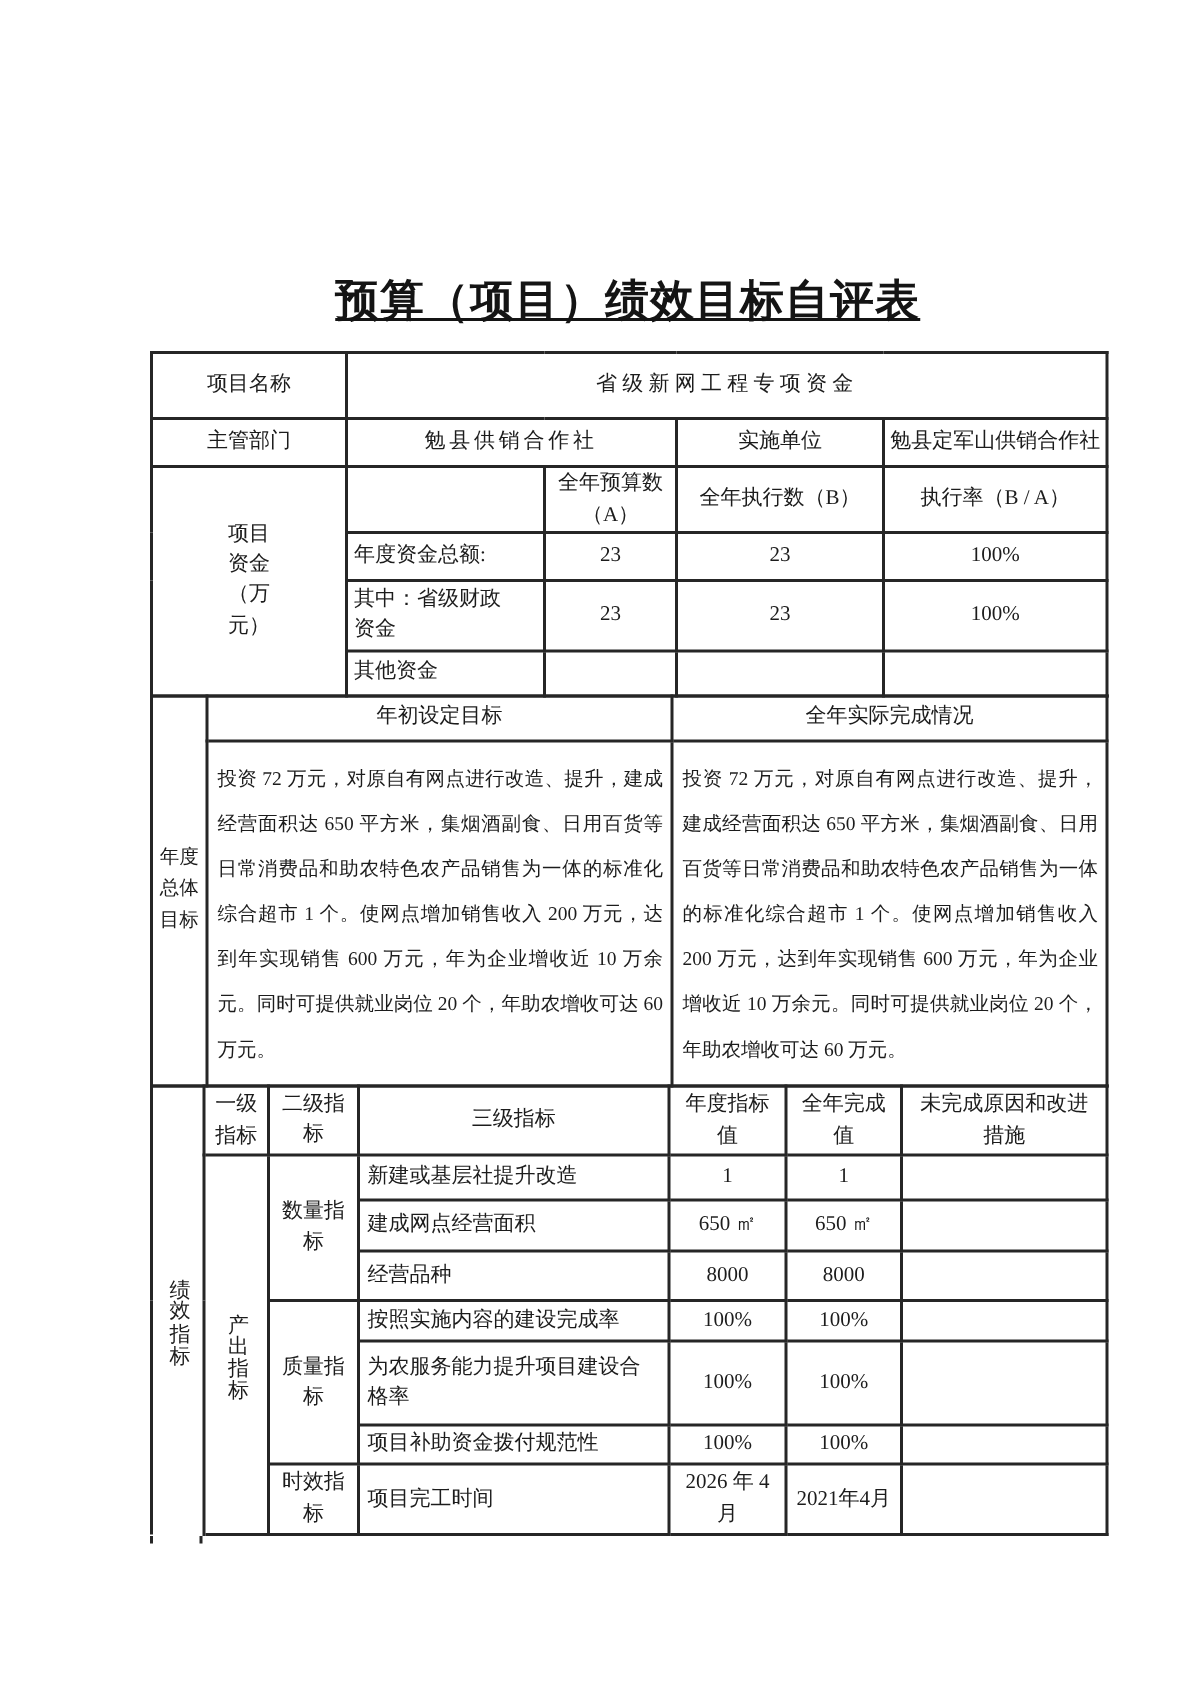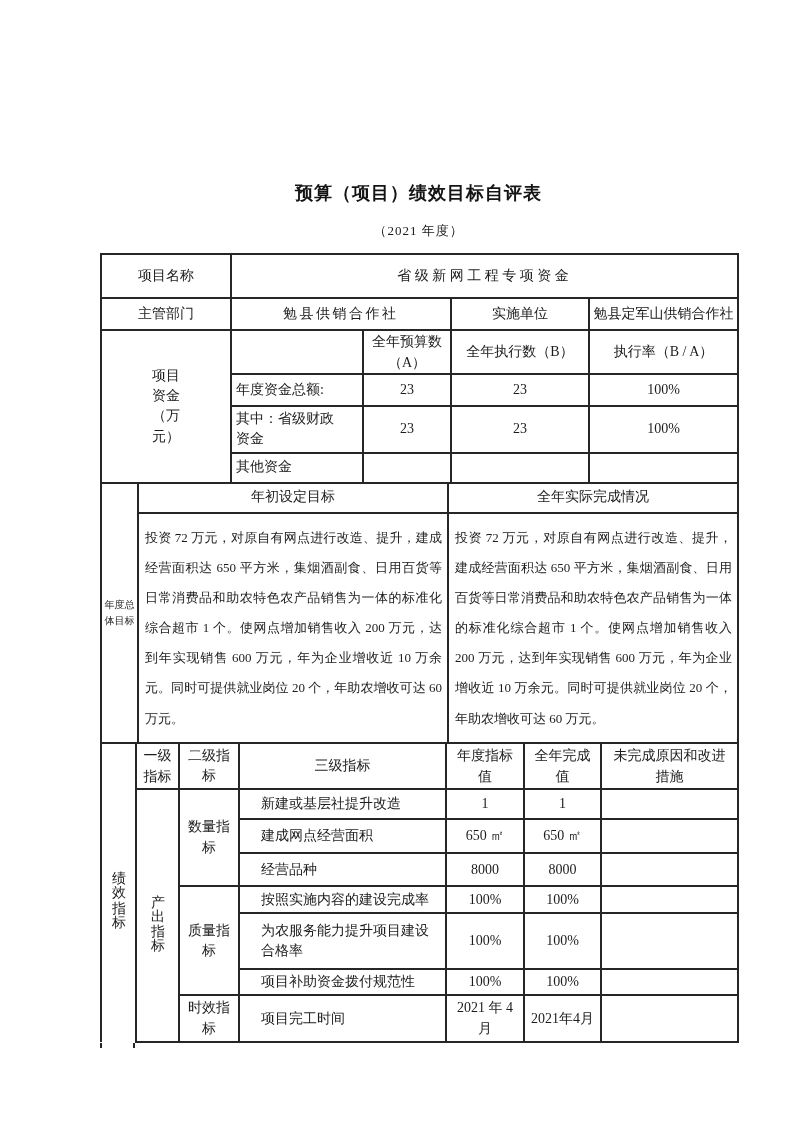--- a/index.html
+++ b/index.html
@@ -15,23 +15,24 @@
   .content {
     width: 637px;
     margin-left: 100px;
     padding-top: 181px;
   }
   .doc-title {
     margin: 0;
     text-align: center;
     font-family: "Liberation Sans", "DejaVu Sans", sans-serif;
     font-weight: bold;
-    font-size: 18px;
+    font-size: 29px;
     letter-spacing: 1px;
     color: #141414;
+    text-decoration: underline;
   }
   .doc-subtitle {
     margin-top: 17px;
     text-align: center;
     font-size: 13px;
     letter-spacing: 1px;
   }
   table {
     border-collapse: collapse;
     table-layout: fixed;
@@ -55,44 +56,43 @@
   .spaced-wide { letter-spacing: 0.25em; padding-left: 0.25em; }
   .spaced-mid  { letter-spacing: 0.18em; padding-left: 0.18em; }
   .goal-para {
     text-align: justify;
     text-justify: inter-character;
     vertical-align: top;
     font-size: 13px;
     line-height: 2.32;
     padding: 9px 5px 6px 6px;
   }
-  .goal-label { font-size: 10px; line-height: 1.6; padding: 0 0; }
+  .goal-label { font-size: 13px; line-height: 1.6; padding: 0 0; font-family: Liberation Mono, monospace; }
   .vert {
     writing-mode: vertical-rl;
     text-orientation: upright;
     display: inline-block;
     line-height: 1;
     letter-spacing: 1.05em;
     font-size: 14px;
   }
   .open-bottom { border-bottom: none; }
-  .ind-name { text-align: left; padding-left: 21px; padding-right: 12px; margin-left: 34px; }
+  .ind-name { text-align: left; padding-left: 5px; padding-right: 12px; margin-left: 34px; }
   .hdr-tight { padding: 0 6px; line-height: 1.5; }
   .stub-row { position: relative; width: 637px; height: 6px; }
   .stub { position: absolute; top: 0; width: 2px; height: 5px; background: #262626; }
   .stub-a { left: 0; }
   .stub-b { left: 33px; }
 </style>
 </head>
 <body>
 
 <div class="content">
 
   <h1 class="doc-title">预算（项目）绩效目标自评表</h1>
-  <div class="doc-subtitle">（2021 年度）</div>
 
   <table class="sec-a">
     <colgroup>
       <col style="width:130px">
         <col style="width:132px">
         <col style="width:88px">
       <col style="width:138px">
         <col style="width:149px">
     </colgroup>
     <tbody>
@@ -212,21 +212,21 @@
     </tr>
     <tr style="height:15px">
       <td class="ind-name">项目补助资金拨付规范性</td>
       <td>100%</td>
       <td>100%</td>
       <td></td>
     </tr>
     <tr style="height:24px">
       <td>时效指标</td>
       <td class="ind-name">项目完工时间</td>
-      <td>2021 年 4 月</td>
+      <td>2026 年 4 月</td>
       <td>2021年4月</td>
       <td></td>
     </tr>
   </tbody>
     </table>
 
   <div class="stub-row">
     <div class="stub stub-a"></div>
     <div class="stub stub-b"></div>
   </div>

